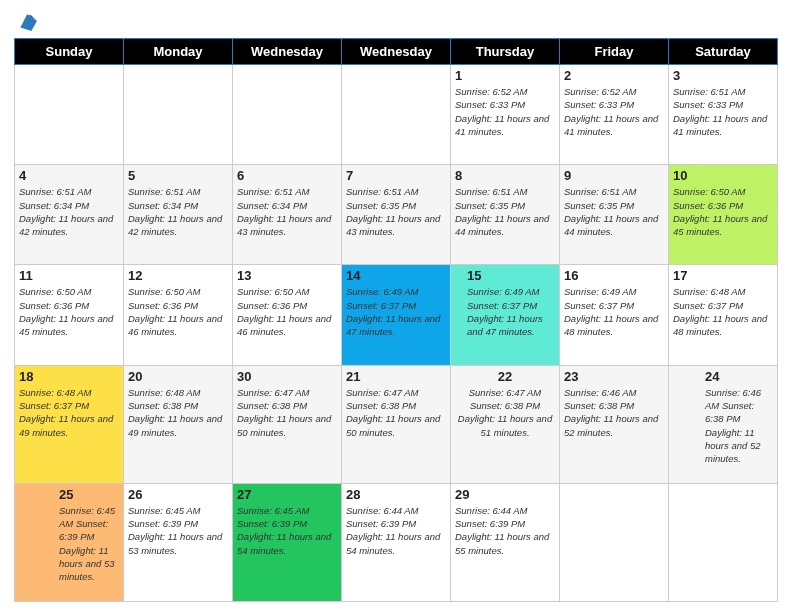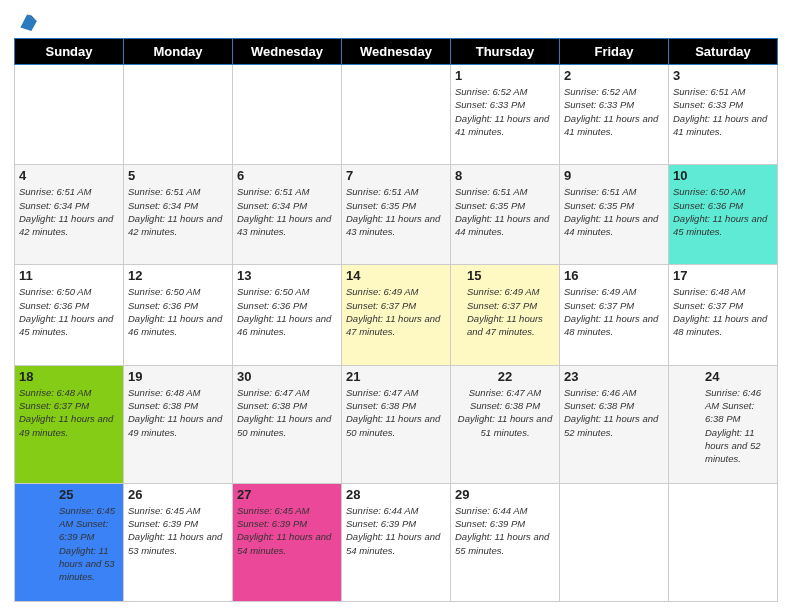--- a/index.html
+++ b/index.html
@@ -186,21 +186,21 @@
             <div class="day-info">Sunrise: 6:51 AM
 Sunset: 6:35 PM
 Daylight: 11 hours and 44 minutes.</div>
           </td>
           <td style="background: rgb(245, 245, 245);">
             <span class="day-num">9</span>
             <div class="day-info">Sunrise: 6:51 AM
 Sunset: 6:35 PM
 Daylight: 11 hours and 44 minutes.</div>
           </td>
-          <td style="background: #5eead4; margin-left: 36px;">
+          <td style="background: #bef264; margin-left: 36px;">
             <span class="day-num">10</span>
             <div class="day-info">Sunrise: 6:50 AM
 Sunset: 6:36 PM
 Daylight: 11 hours and 45 minutes.</div>
           </td>
         </tr>
         <tr>
           <td style="background: rgb(255, 255, 255);">
             <span class="day-num">11</span>
             <div class="day-info">Sunrise: 6:50 AM
@@ -212,54 +212,54 @@
             <div class="day-info">Sunrise: 6:50 AM
 Sunset: 6:36 PM
 Daylight: 11 hours and 46 minutes.</div>
           </td>
           <td style="background: rgb(255, 255, 255); margin-left: 41px;">
             <span class="day-num">13</span>
             <div class="day-info">Sunrise: 6:50 AM
 Sunset: 6:36 PM
 Daylight: 11 hours and 46 minutes.</div>
           </td>
-          <td style="background: #fef9c3;">
+          <td style="background: #0ea5e9;">
             <span class="day-num">14</span>
             <div class="day-info">Sunrise: 6:49 AM
 Sunset: 6:37 PM
 Daylight: 11 hours and 47 minutes.</div>
           </td>
-          <td style="background: #fef9c3; padding-left: 16px;">
+          <td style="background: #5eead4; padding-left: 16px;">
             <span class="day-num">15</span>
             <div class="day-info">Sunrise: 6:49 AM
 Sunset: 6:37 PM
 Daylight: 11 hours and 47 minutes.</div>
           </td>
           <td style="background: rgb(255, 255, 255); margin-left: 8px;">
             <span class="day-num">16</span>
             <div class="day-info">Sunrise: 6:49 AM
 Sunset: 6:37 PM
 Daylight: 11 hours and 48 minutes.</div>
           </td>
           <td style="background: rgb(255, 255, 255);">
             <span class="day-num">17</span>
             <div class="day-info">Sunrise: 6:48 AM
 Sunset: 6:37 PM
 Daylight: 11 hours and 48 minutes.</div>
           </td>
         </tr>
         <tr>
-          <td style="background: #84cc16; margin-top: 16px;">
+          <td style="background: #fde047; margin-top: 16px;">
             <span class="day-num">18</span>
             <div class="day-info">Sunrise: 6:48 AM
 Sunset: 6:37 PM
 Daylight: 11 hours and 49 minutes.</div>
           </td>
           <td style="background: rgb(245, 245, 245);">
-            <span class="day-num">19</span>
+            <span class="day-num">20</span>
             <div class="day-info">Sunrise: 6:48 AM
 Sunset: 6:38 PM
 Daylight: 11 hours and 49 minutes.</div>
           </td>
           <td style="background: rgb(245, 245, 245);">
             <span class="day-num">30</span>
             <div class="day-info">Sunrise: 6:47 AM
 Sunset: 6:38 PM
 Daylight: 11 hours and 50 minutes.</div>
           </td>
@@ -282,33 +282,33 @@
 Daylight: 11 hours and 52 minutes.</div>
           </td>
           <td style="background: rgb(245, 245, 245); padding-left: 36px;">
             <span class="day-num">24</span>
             <div class="day-info">Sunrise: 6:46 AM
 Sunset: 6:38 PM
 Daylight: 11 hours and 52 minutes.</div>
           </td>
         </tr>
         <tr>
-          <td style="background: #3b82f6; padding-left: 44px;">
+          <td style="background: #fdba74; padding-left: 44px;">
             <span class="day-num">25</span>
             <div class="day-info">Sunrise: 6:45 AM
 Sunset: 6:39 PM
 Daylight: 11 hours and 53 minutes.</div>
           </td>
           <td style="background: rgb(255, 255, 255); margin-top: 12px;">
             <span class="day-num">26</span>
             <div class="day-info">Sunrise: 6:45 AM
 Sunset: 6:39 PM
 Daylight: 11 hours and 53 minutes.</div>
           </td>
-          <td style="background: #ec4899;">
+          <td style="background: #22c55e;">
             <span class="day-num">27</span>
             <div class="day-info">Sunrise: 6:45 AM
 Sunset: 6:39 PM
 Daylight: 11 hours and 54 minutes.</div>
           </td>
           <td style="background: rgb(255, 255, 255);">
             <span class="day-num">28</span>
             <div class="day-info">Sunrise: 6:44 AM
 Sunset: 6:39 PM
 Daylight: 11 hours and 54 minutes.</div>

